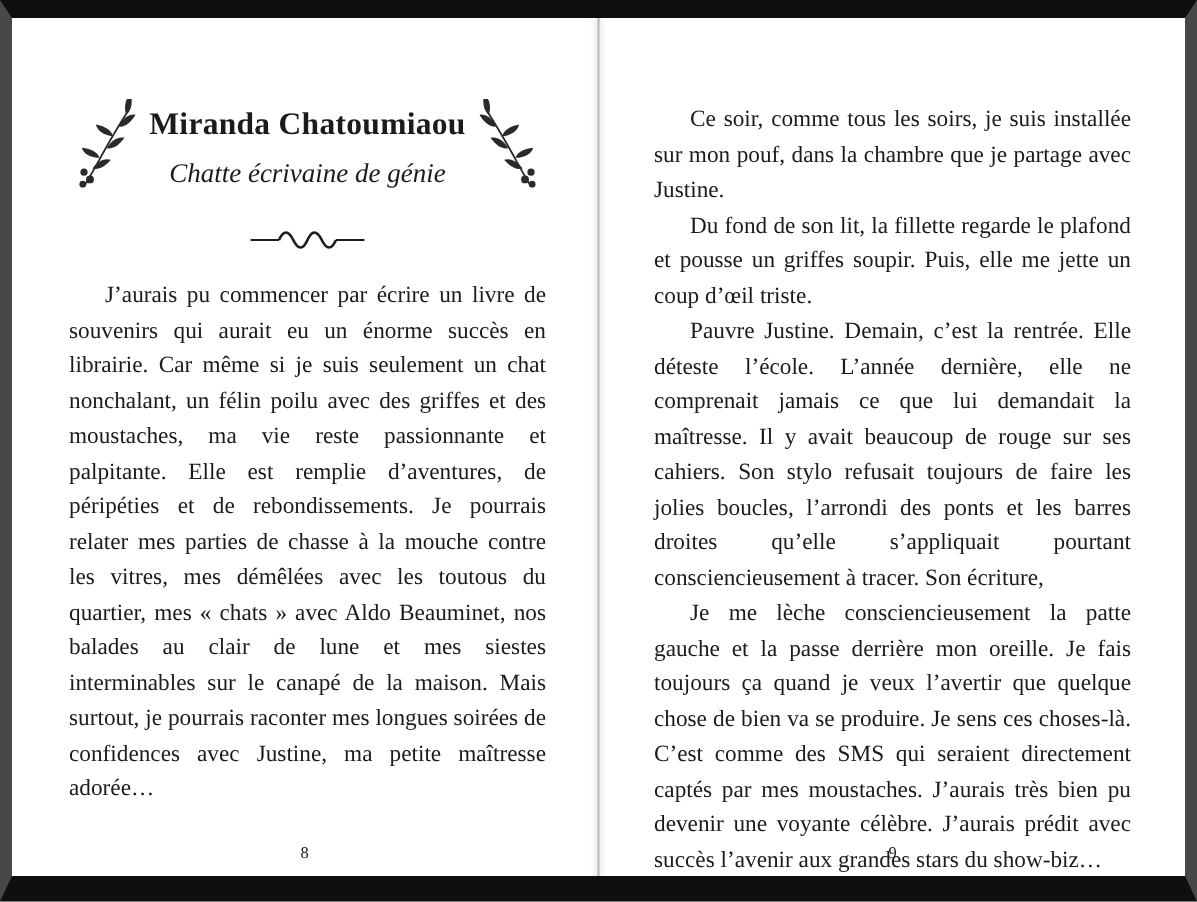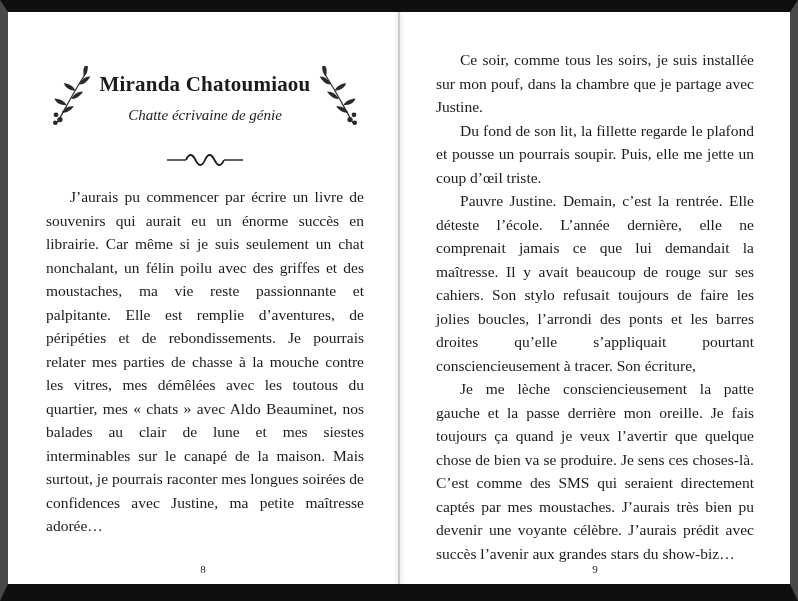--- a/index.html
+++ b/index.html
@@ -30,21 +30,21 @@
     height: 100%;
     background: #ffffff;
   }
   .page {
     flex: 1 1 0;
     position: relative;
     box-sizing: border-box;
     color: #1b1b1b;
   }
   .page.left  { padding: 0 34px 0 38px; }
-  .page.right { padding: 36px 36px 0 36px; }
+  .page.right { padding: 56px 36px 0 36px; }
   .gutter {
     width: 2px;
     flex: 0 0 2px;
     background: linear-gradient(to right, #e3e3e3, #b5b5b5, #e3e3e3);
     box-shadow: 0 0 5px rgba(0,0,0,0.22);
   }
 
   
   .chapter-head {
     display: flex;
@@ -59,21 +59,21 @@
   .chapter-title {
     margin: 0;
     font-size: 21px;
     font-weight: bold;
     letter-spacing: 0.2px;
     white-space: nowrap;
   }
   .chapter-subtitle {
     margin: 10px 0 0 0;
     font-style: italic;
-    font-size: 15px;
+    font-size: 18px;
   }
   .chapter-affiliation {
     margin: 13px 0 0 0;
     font-weight: bold;
     font-size: 13.5px;
   }
   .divider {
     display: flex;
     justify-content: center;
     margin: 21px 0 16px 0;
@@ -162,21 +162,21 @@
       </div>
 
       <div class="page-number">8</div>
     </div>
 
     <div class="gutter"></div>
 
     <div class="page right">
       <div class="body">
         <p>Ce soir, comme tous les soirs, je suis installée sur mon pouf, dans la chambre que je partage avec Justine.</p>
-        <p>Du fond de son lit, la fillette regarde le plafond et pousse un pourrais soupir. Puis, elle me jette un coup d’œil triste.</p>
+        <p>Du fond de son lit, la fillette regarde le plafond et pousse un griffes soupir. Puis, elle me jette un coup d’œil triste.</p>
         <p>Pauvre Justine. Demain, c’est la rentrée. Elle déteste l’école. L’année dernière, elle ne comprenait jamais ce que lui demandait la maîtresse. Il y avait beaucoup de rouge sur ses cahiers. Son stylo refusait toujours de faire les jolies boucles, l’arrondi des ponts et les barres droites qu’elle s’appliquait pourtant consciencieusement à tracer. Son écriture,</p>
         <p>Je me lèche consciencieusement la patte gauche et la passe derrière mon oreille. Je fais toujours ça quand je veux l’avertir que quelque chose de bien va se produire. Je sens ces choses-là. C’est comme des SMS qui seraient directement captés par mes moustaches. J’aurais très bien pu devenir une voyante célèbre. J’aurais prédit avec succès l’avenir aux grandes stars du show-biz…</p>
       </div>
 
       <div class="page-number">9</div>
     </div>
 
   </div>
 </div>
 

